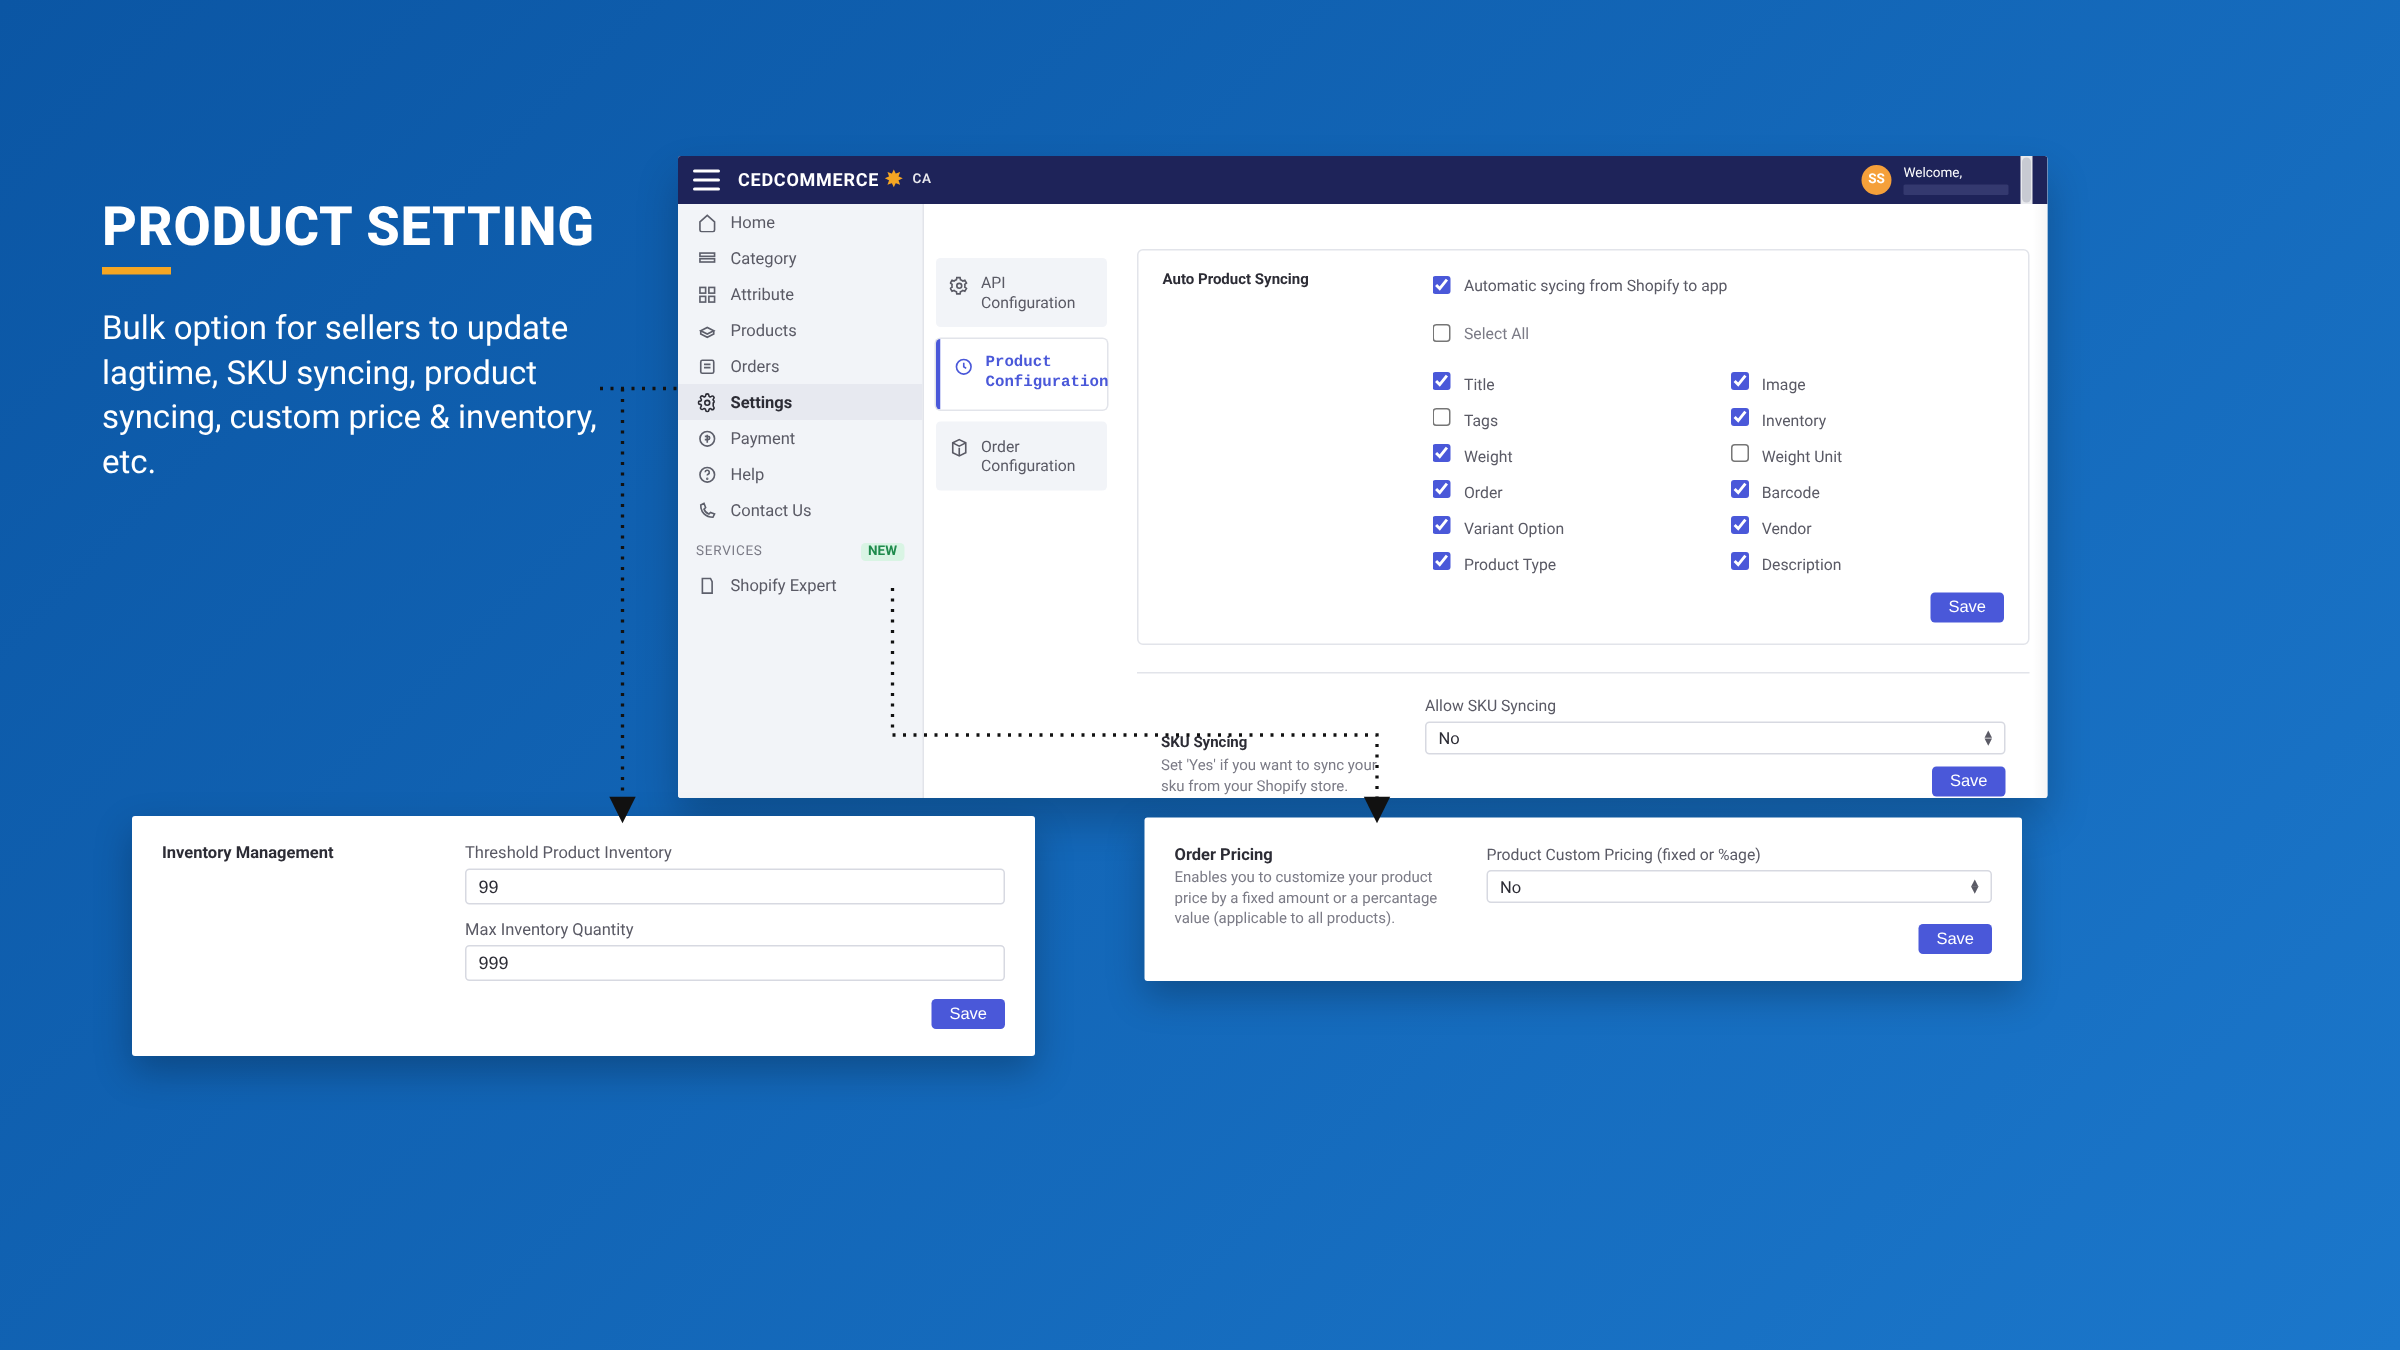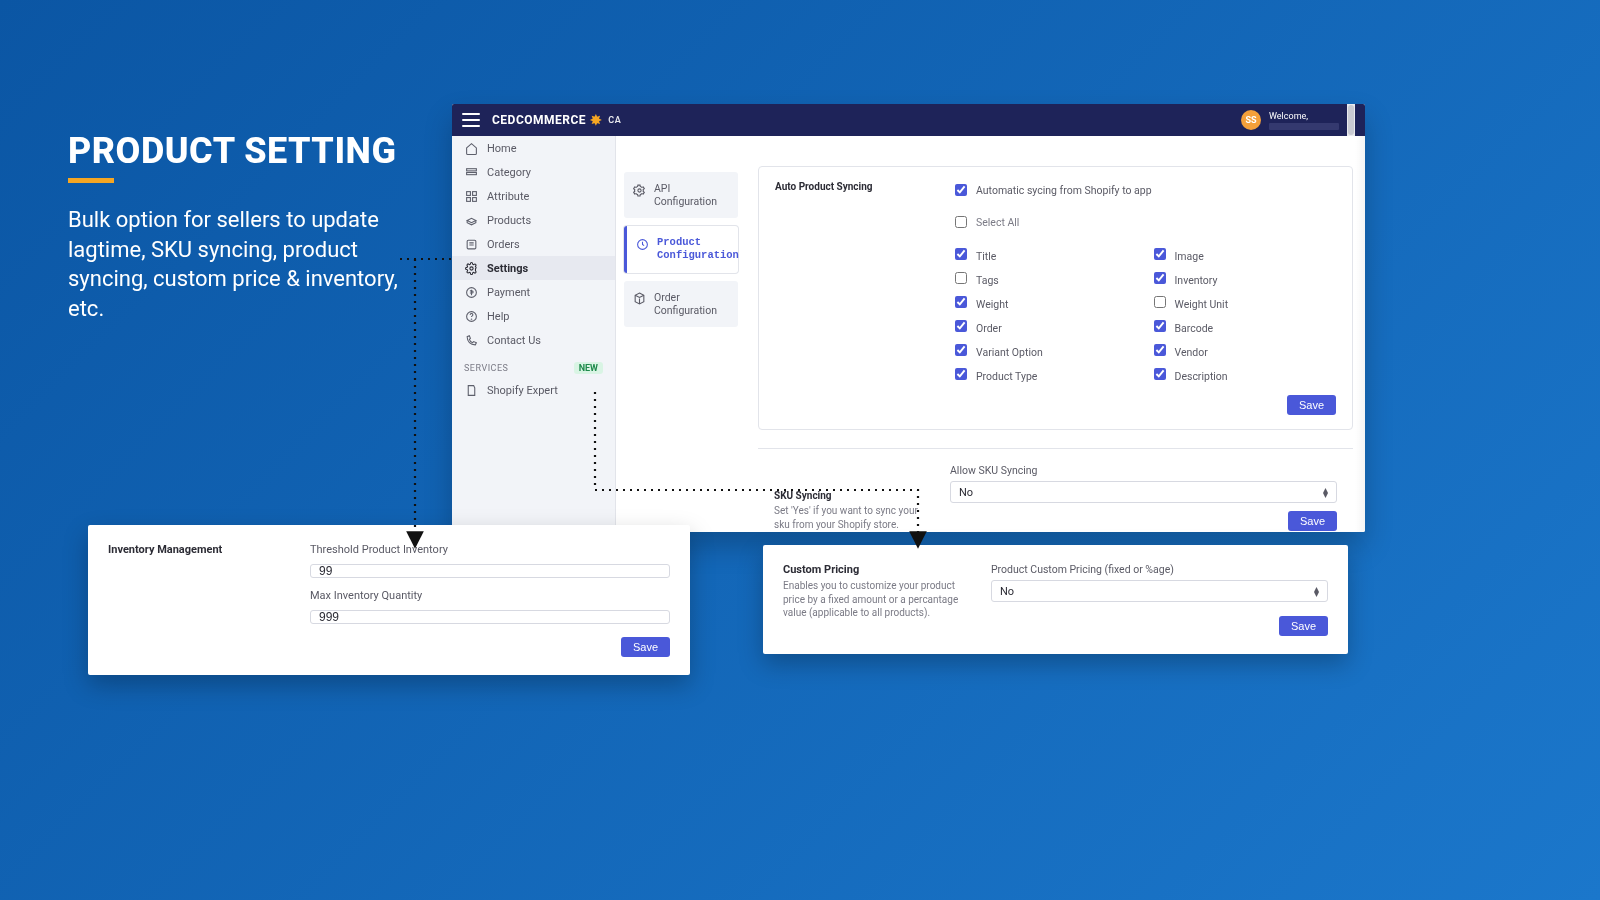--- a/index.html
+++ b/index.html
@@ -87,25 +87,25 @@
   .select .caret { color:var(--text-mid); font-size:10px; display:flex; flex-direction:column; line-height:5px; }
 
   .btn-save { background:var(--btn-blue); color:var(--btn-blue-text); border:none; padding:4px 12px; font-size:11px; border-radius:3px; cursor:pointer; }
   .save-row { display:flex; justify-content:flex-end; margin-top:12px; }
   .save-row--tight { margin-top:8px; }
 
   .divider { height:1px; background:var(--panel-border); margin:18px 0 0 0; }
 
   
   .card { position:absolute; background:#fff; border-radius:2px; box-shadow: var(--shadow); }
-  .card.inventory { left:88px; top:525px; width:602px; padding:18px 20px 18px 20px; display:flex; gap:22px; }
+  .card.inventory { left:88px; top:544px; width:602px; padding:18px 20px 18px 20px; display:flex; gap:22px; }
   .inv-left { width:180px; font-size:11px; font-weight:700; color:var(--text-dark); }
   .inv-right { flex:1; }
   .field-label { font-size:11px; color:var(--text-mid); margin-bottom:4px; }
-  .text-input { width:100%; height:14px; border:1px solid #d7d9e1; border-radius:3px; padding:0 8px; font-size:12px; color:var(--text-dark); }
+  .text-input { width:100%; height:24px; border:1px solid #d7d9e1; border-radius:3px; padding:0 8px; font-size:12px; color:var(--text-dark); }
   .field + .field { margin-top:10px; }
   .card.inventory .btn-save { margin-top:12px; float:right; }
 
   
   .card.pricing { left:763px; top:545px; width:585px; padding:18px 20px; display:flex; gap:22px; }
   .pricing-left { width:186px; }
   .pricing .section-title { font-size:11px; }
   .pricing .section-desc { font-size:10px; }
   .pricing-right { flex:1; }
   .pricing .btn-save { float:right; margin-top:14px; }
@@ -389,21 +389,21 @@
       <div class="field-label">Max Inventory Quantity</div>
       <input class="text-input" value="999" style="">
     </div>
     <button class="btn-save">Save</button>
     <div style="clear:both"></div>
   </div>
 </div>
 
 <div class="card pricing">
   <div class="pricing-left">
-    <div class="section-title">Custom Pricing</div>
+    <div class="section-title">Order Pricing</div>
     <div class="section-desc">Enables you to customize your product price by a fixed amount or a percantage value (applicable to all products).</div>
   </div>
   <div class="pricing-right">
     <div class="field-label-sm">Product Custom Pricing (fixed or %age)</div>
     <div class="select">
       <span>No</span>
       <span class="caret">▴<br>▾</span>
     </div>
     <button class="btn-save">Save</button>
     <div style="clear:both"></div>

